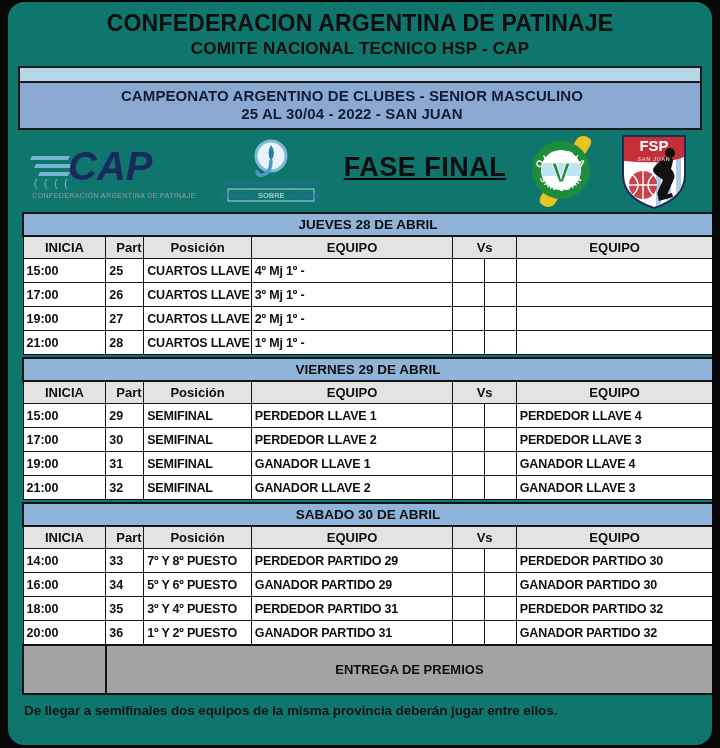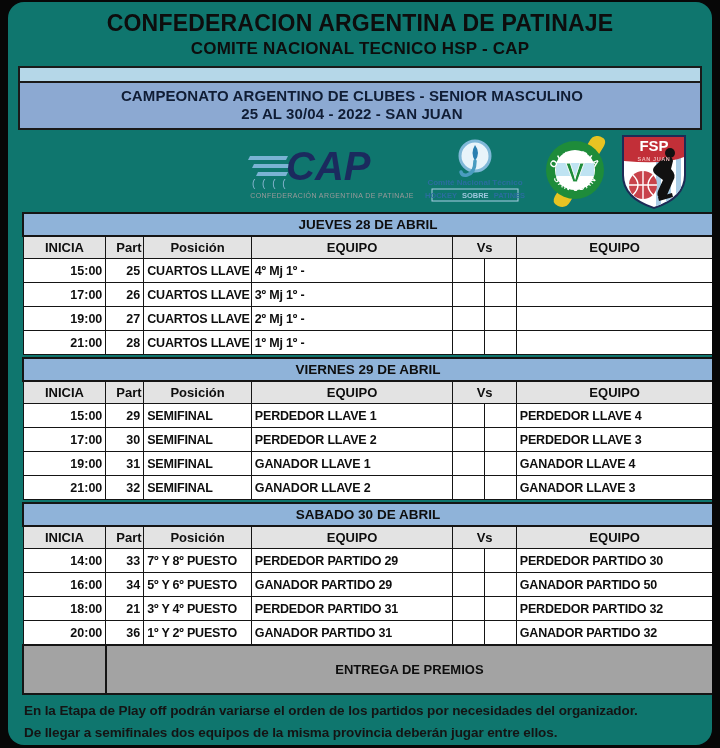--- a/index.html
+++ b/index.html
@@ -30,21 +30,21 @@
   }
   .banner-box{
     background:#8ca9d2;text-align:center;padding:4px 16px 5px 0;
   }
   .banner-box .bl{
     font-size:15px;font-weight:900;color:#101d35;line-height:18px;letter-spacing:0.1px;
   }
   
   .logo-row{
     height:78px;margin:2px 22px 0 22px;display:flex;align-items:center;
-    justify-content:flex-end;
+    justify-content:space-between;
     text-decoration:underline;
   }
   .fase-final{
     font-size:27px;font-weight:900;color:#0d0d0d;letter-spacing:0.5px;
     padding-bottom:8px;
   }
   
   .tables{margin:2px 14px 0 14px;}
   table.day-table{
     width:692px;border-collapse:collapse;table-layout:fixed;
@@ -58,21 +58,21 @@
     color:#0e0e0e;padding:3px 12px;border-width:2px;
   }
   tr.col-header td{
     background:#e3e3e3;text-align:center;font-weight:900;font-size:13px;
     color:#0e0e0e;padding:3px 10px;
   }
   tr.data-row td{
     background:#ffffff;font-weight:700;font-size:12.5px;color:#0e0e0e;
     padding:4.5px 3px;
   }
-  td.c-center{text-align:right;font-weight:900;font-size:13px;}
+  td.c-center{text-align:left;font-weight:900;font-size:13px;}
   td.c-pos{text-align:left;padding-left:4px;font-weight:900;font-size:11.5px;letter-spacing:-0.2px;}
   td.c-eq{text-align:left;padding-left:6px;font-weight:900;font-size:11.5px;letter-spacing:-0.2px;}
   td.c-score{background:#ffffff;}
   tr.award-row td{
     background:#a3a3a3;font-weight:900;font-size:13px;color:#0e0e0e;
     text-align:center;padding:16px 2px;border-width:2px;
   }
   
   .notes{margin:8px 16px 0 16px;}
   .note-line{
@@ -117,20 +117,21 @@
       <path d="M59 24 q0 12 -8 14 q-5 1 -6 -3" fill="none" stroke="#4a9cc0" stroke-width="3.5" stroke-linecap="round"></path>
       <text x="59" y="48" text-anchor="middle" font-size="8" font-weight="bold" fill="#2a6d9e">Comité Nacional Técnico</text>
       <rect x="16" y="52" width="86" height="12" fill="none" stroke="#a9cfe4" stroke-width="1"></rect>
       <text x="59" y="61" text-anchor="middle" font-size="7.5" font-weight="900">
         <tspan fill="#2a6d9e">HOCKEY</tspan>
         <tspan fill="#9ec7de" dx="3">SOBRE</tspan>
         <tspan fill="#2a6d9e" dx="3">PATINES</tspan>
       </text>
     </svg>
 
+    <div class="fase-final">FASE FINAL</div>
 
     <svg width="84" height="78" viewBox="0 0 84 78">
       <path d="M64 4 q10 2 6 10 l-34 56 q-4 7 -12 4 q-7 -3 -3 -10 l34 -54 q3 -7 9 -6 z" fill="#e8c322"></path>
       <circle cx="41" cy="38" r="29" fill="#1e8c3a"></circle>
       <circle cx="41" cy="38" r="20" fill="#ffffff"></circle>
       <rect x="22" y="31" width="38" height="13" fill="#bfe3f2"></rect>
       <text x="41" y="50" text-anchor="middle" font-size="28" font-weight="900" fill="#1e8c3a" stroke="#ffffff" stroke-width="0.8">V</text>
       <defs>
         <path id="olTop" d="M 18,42 A 24,24 0 0 1 64,42" fill="none"></path>
         <path id="olBot" d="M 16,34 A 25,25 0 0 0 66,34" fill="none"></path>
@@ -320,25 +321,25 @@
             <td class="c-score"></td>
             <td class="c-eq">PERDEDOR PARTIDO 30</td>
           </tr>
           <tr class="data-row">
             <td class="c-center">16:00</td>
             <td class="c-center">34</td>
             <td class="c-pos">5º Y 6º PUESTO</td>
             <td class="c-eq">GANADOR PARTIDO 29</td>
             <td class="c-score"></td>
             <td class="c-score"></td>
-            <td class="c-eq">GANADOR PARTIDO 50</td>
+            <td class="c-eq">GANADOR PARTIDO 30</td>
           </tr>
           <tr class="data-row">
             <td class="c-center">18:00</td>
-            <td class="c-center">21</td>
+            <td class="c-center">35</td>
             <td class="c-pos">3º Y 4º PUESTO</td>
             <td class="c-eq">PERDEDOR PARTIDO 31</td>
             <td class="c-score"></td>
             <td class="c-score"></td>
             <td class="c-eq">PERDEDOR PARTIDO 32</td>
           </tr>
           <tr class="data-row">
             <td class="c-center">20:00</td>
             <td class="c-center">36</td>
             <td class="c-pos">1º Y 2º PUESTO</td>
@@ -349,17 +350,16 @@
           </tr>
           <tr class="award-row">
             <td></td>
             <td colspan="6">ENTREGA DE PREMIOS</td>
           </tr>
         </tbody>
       </table>
     </div>
 
   <div class="notes">
-    <div class="note-line">En la Etapa de Play off podrán variarse el orden de los partidos por necesidades del organizador.</div>
     <div class="note-line">De llegar a semifinales dos equipos de la misma provincia deberán jugar entre ellos.</div>
   </div>
 
 </div>
 
 </body></html>

